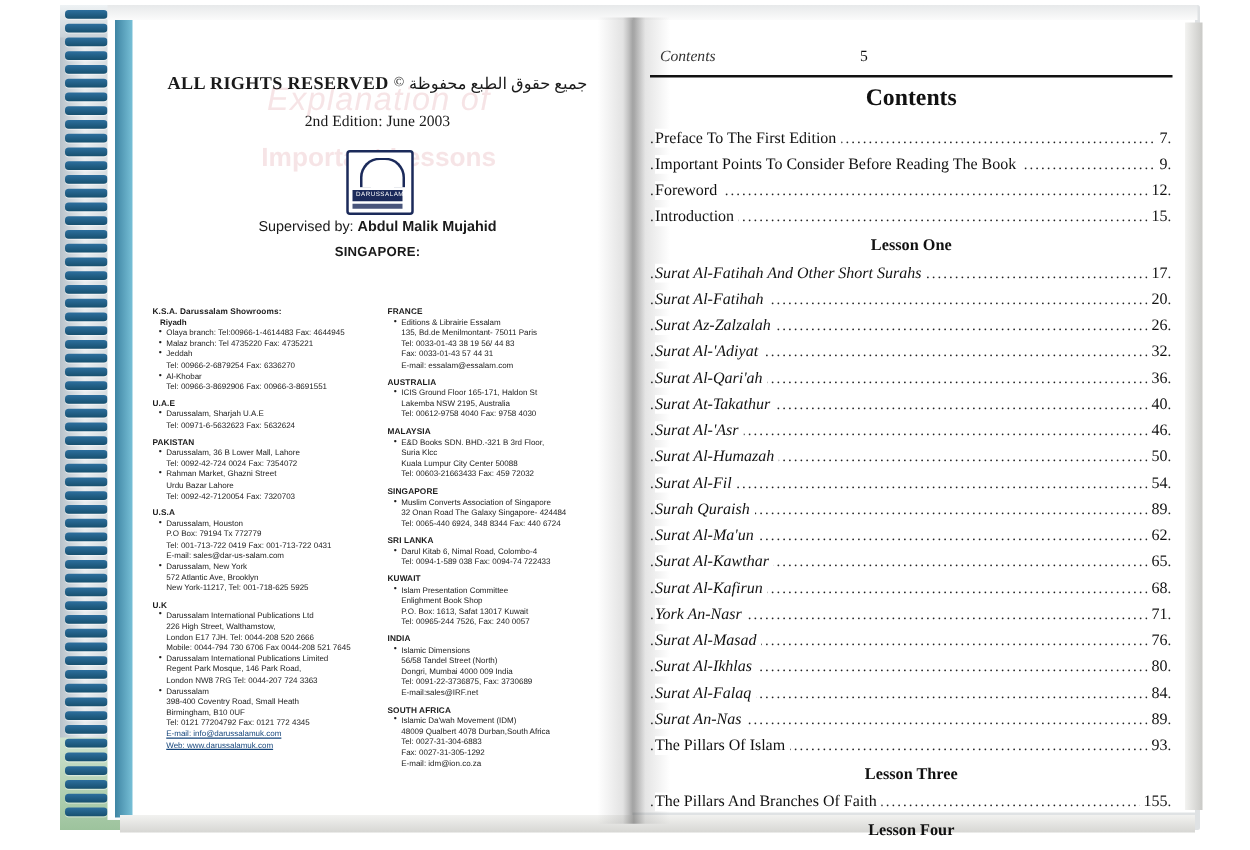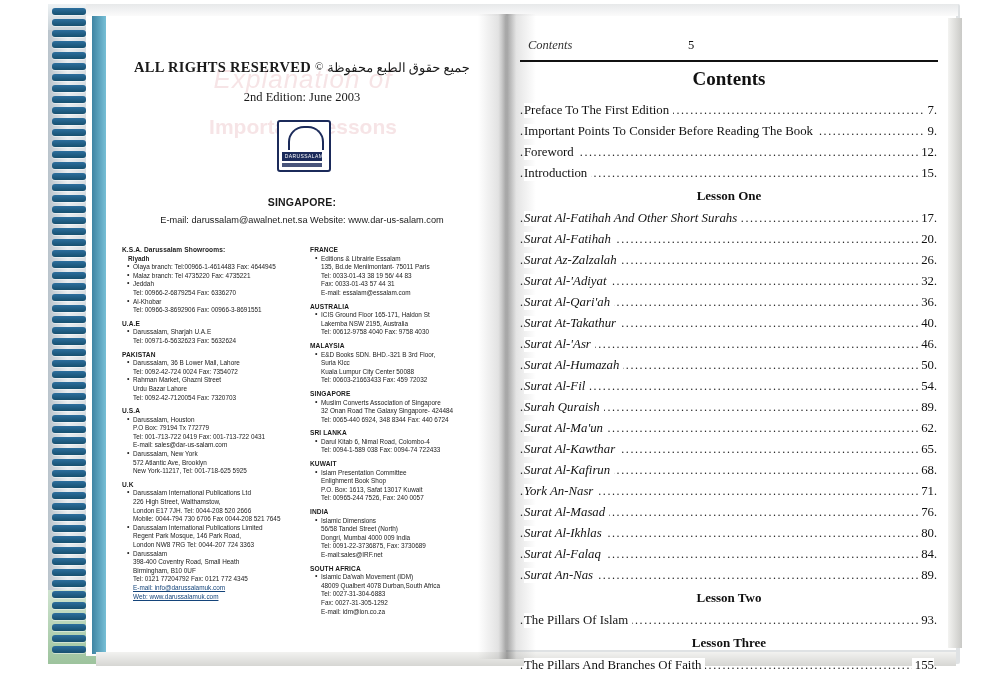--- a/index.html
+++ b/index.html
@@ -283,27 +283,27 @@
 
     <div class="edition">2nd Edition: June 2003</div>
 
     <div class="logo">
       <div class="dome"></div>
       <div class="bar"></div>
       <div class="txt">DARUSSALAM</div>
       <div class="cap"></div>
     </div>
 
+    <div class="supervised">
+      <span>Supervised by: </span><b>Abdul Malik Mujahid</b>
+    </div>
 
     <div class="headoffice">SINGAPORE:</div>
 
     <div class="addr">
-      <div>
-        <span>E-mail: darussalam@awalnet.net.sa  Website: </span><a href="#">www.dar-us-salam.com</a>
-      </div>
     </div>
 
     <div class="cols">
       <div class="col c1" id="col1">
           <div class="sect">
             <div class="h">K.S.A. Darussalam Showrooms:</div>
             <div class="sub">Riyadh</div>
             <div class="li">Olaya branch: Tel:00966-1-4614483 Fax: 4644945</div>
             <div class="li">Malaz branch: Tel 4735220 Fax: 4735221</div>
             <div class="li">Jeddah</div>
@@ -523,21 +523,20 @@
         <div class="row">
           <span class="dots">........................................................................................................................</span>
           <span class="t"><i>Surat Al-Falaq</i></span>
           <span class="n">84</span>
         </div>
         <div class="row">
           <span class="dots">........................................................................................................................</span>
           <span class="t"><i>Surat An-Nas</i></span>
           <span class="n">89</span>
         </div>
-        <div class="lesson">Lesson Two</div>
         <div class="row">
           <span class="dots">........................................................................................................................</span>
           <span class="t">The Pillars Of Islam</span>
           <span class="n">93</span>
         </div>
         <div class="lesson">Lesson Three</div>
         <div class="row">
           <span class="dots">........................................................................................................................</span>
           <span class="t">The Pillars And Branches Of Faith</span>
           <span class="n">155</span>

